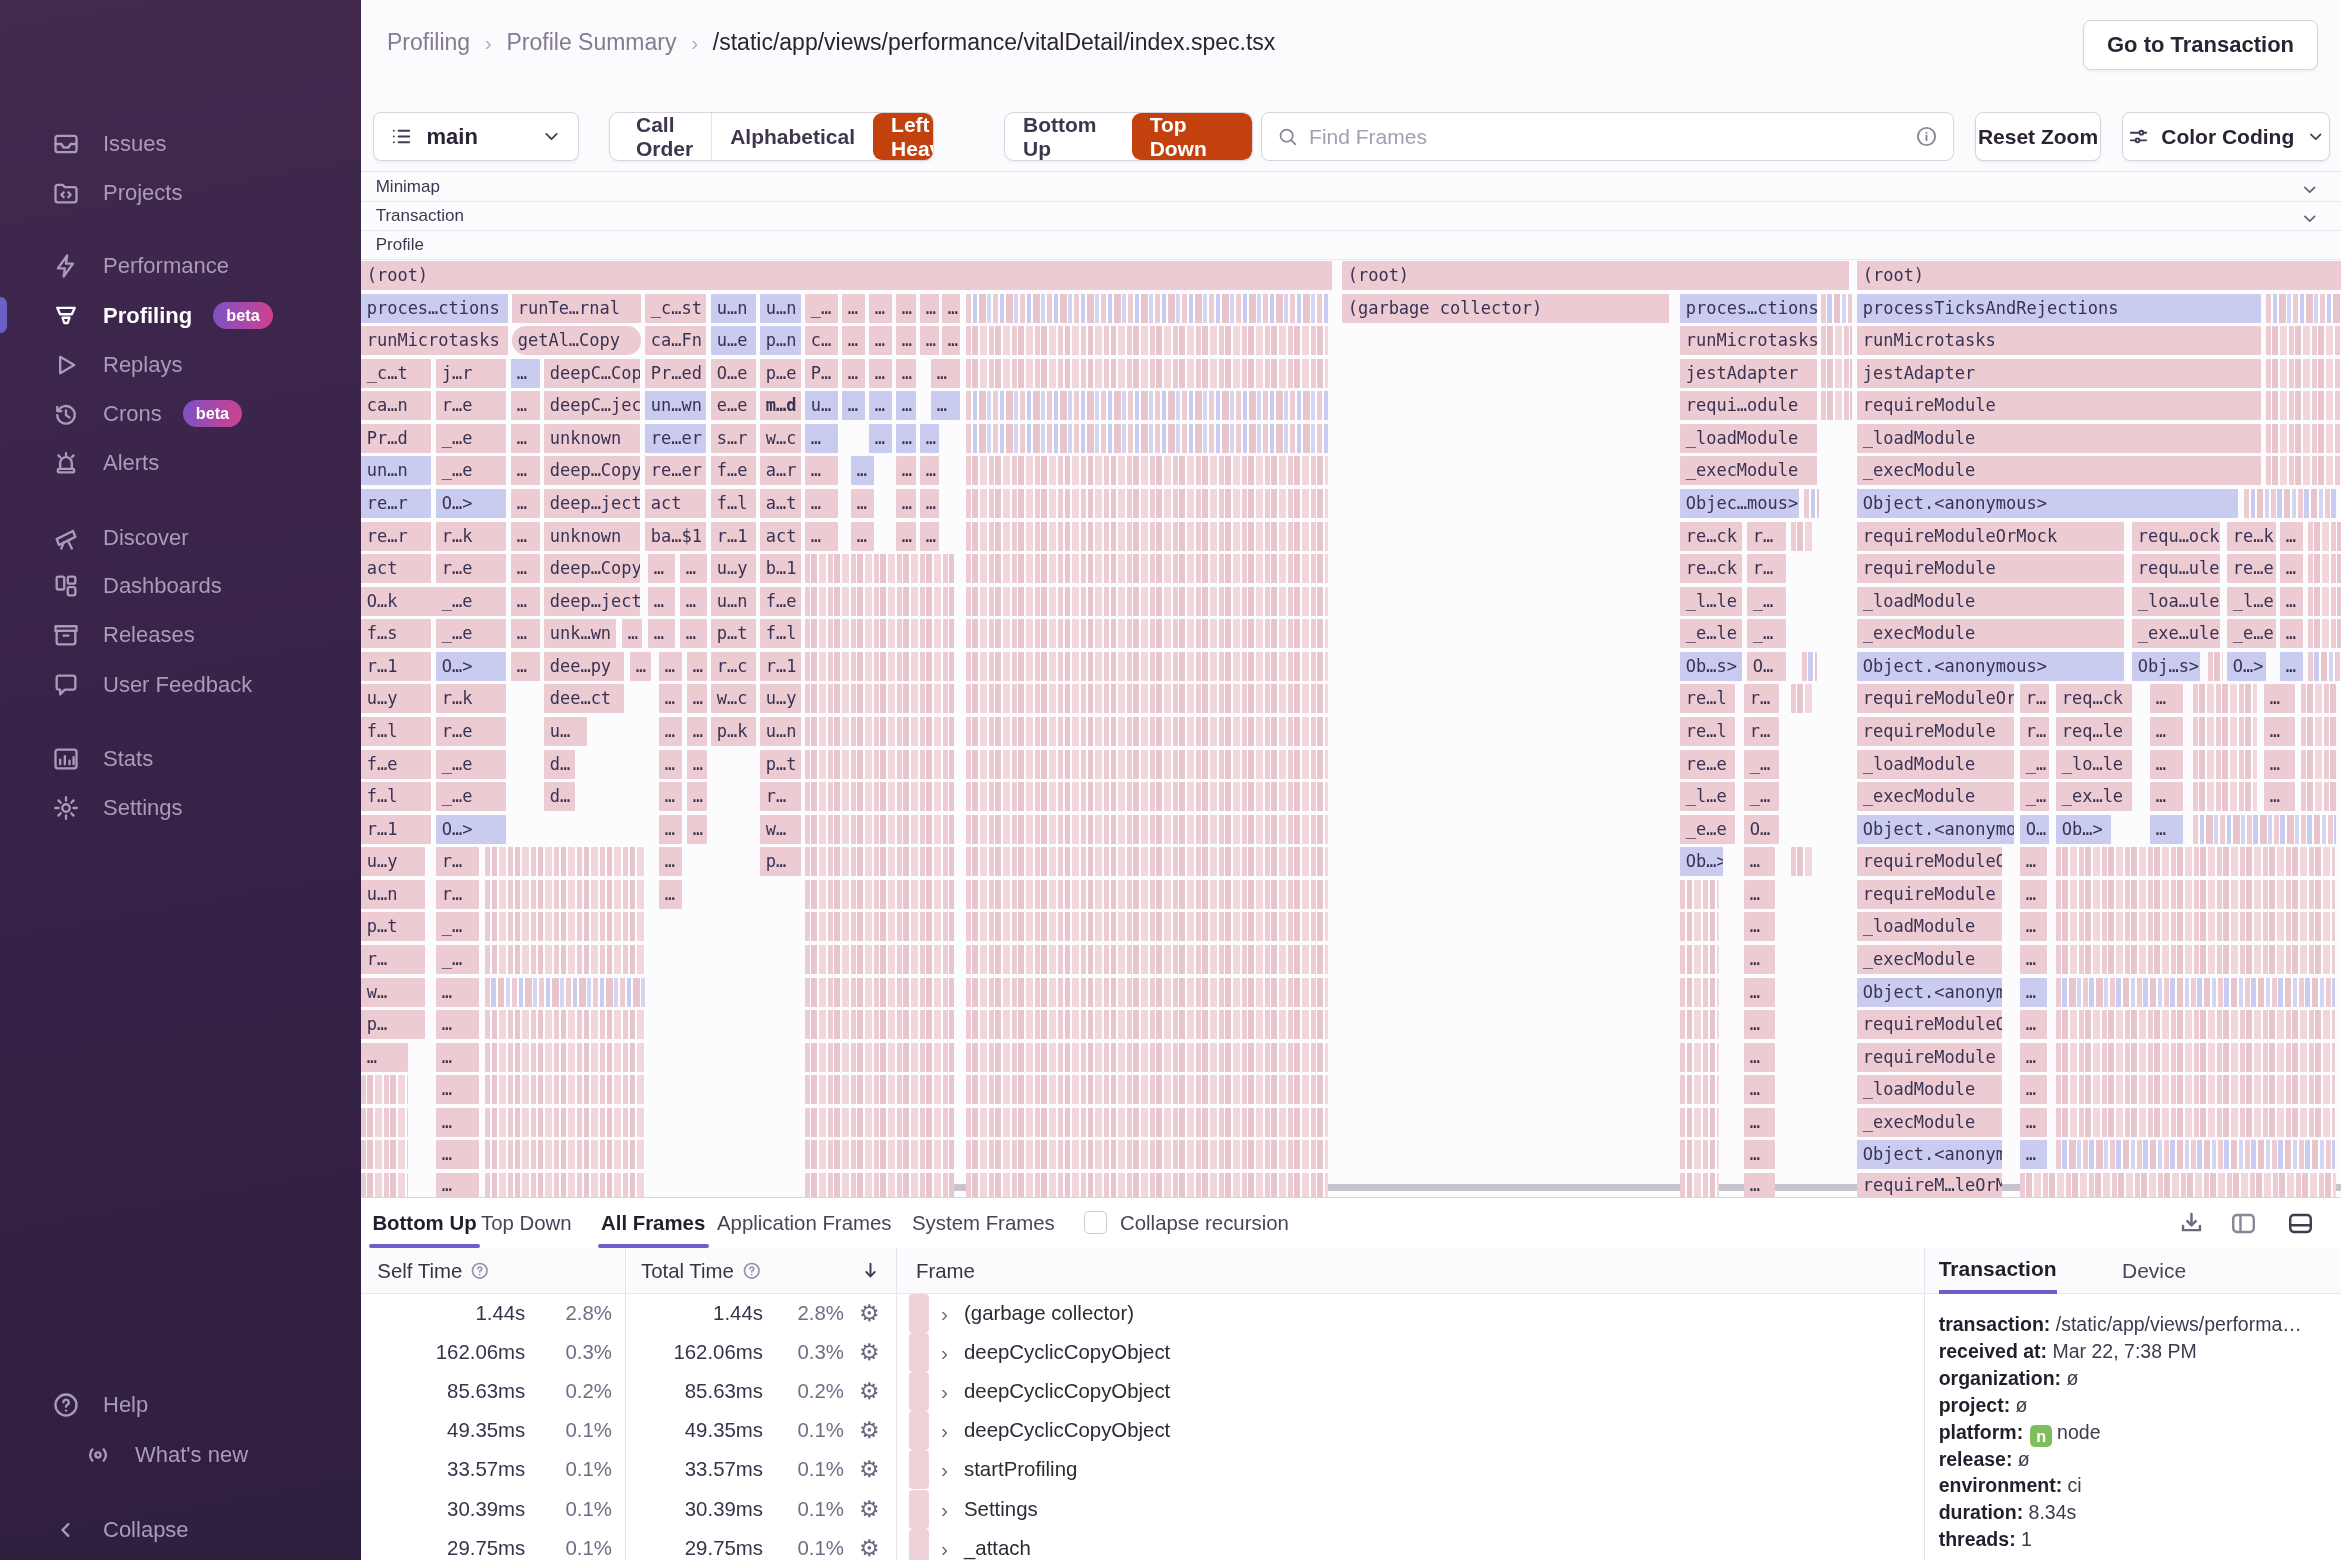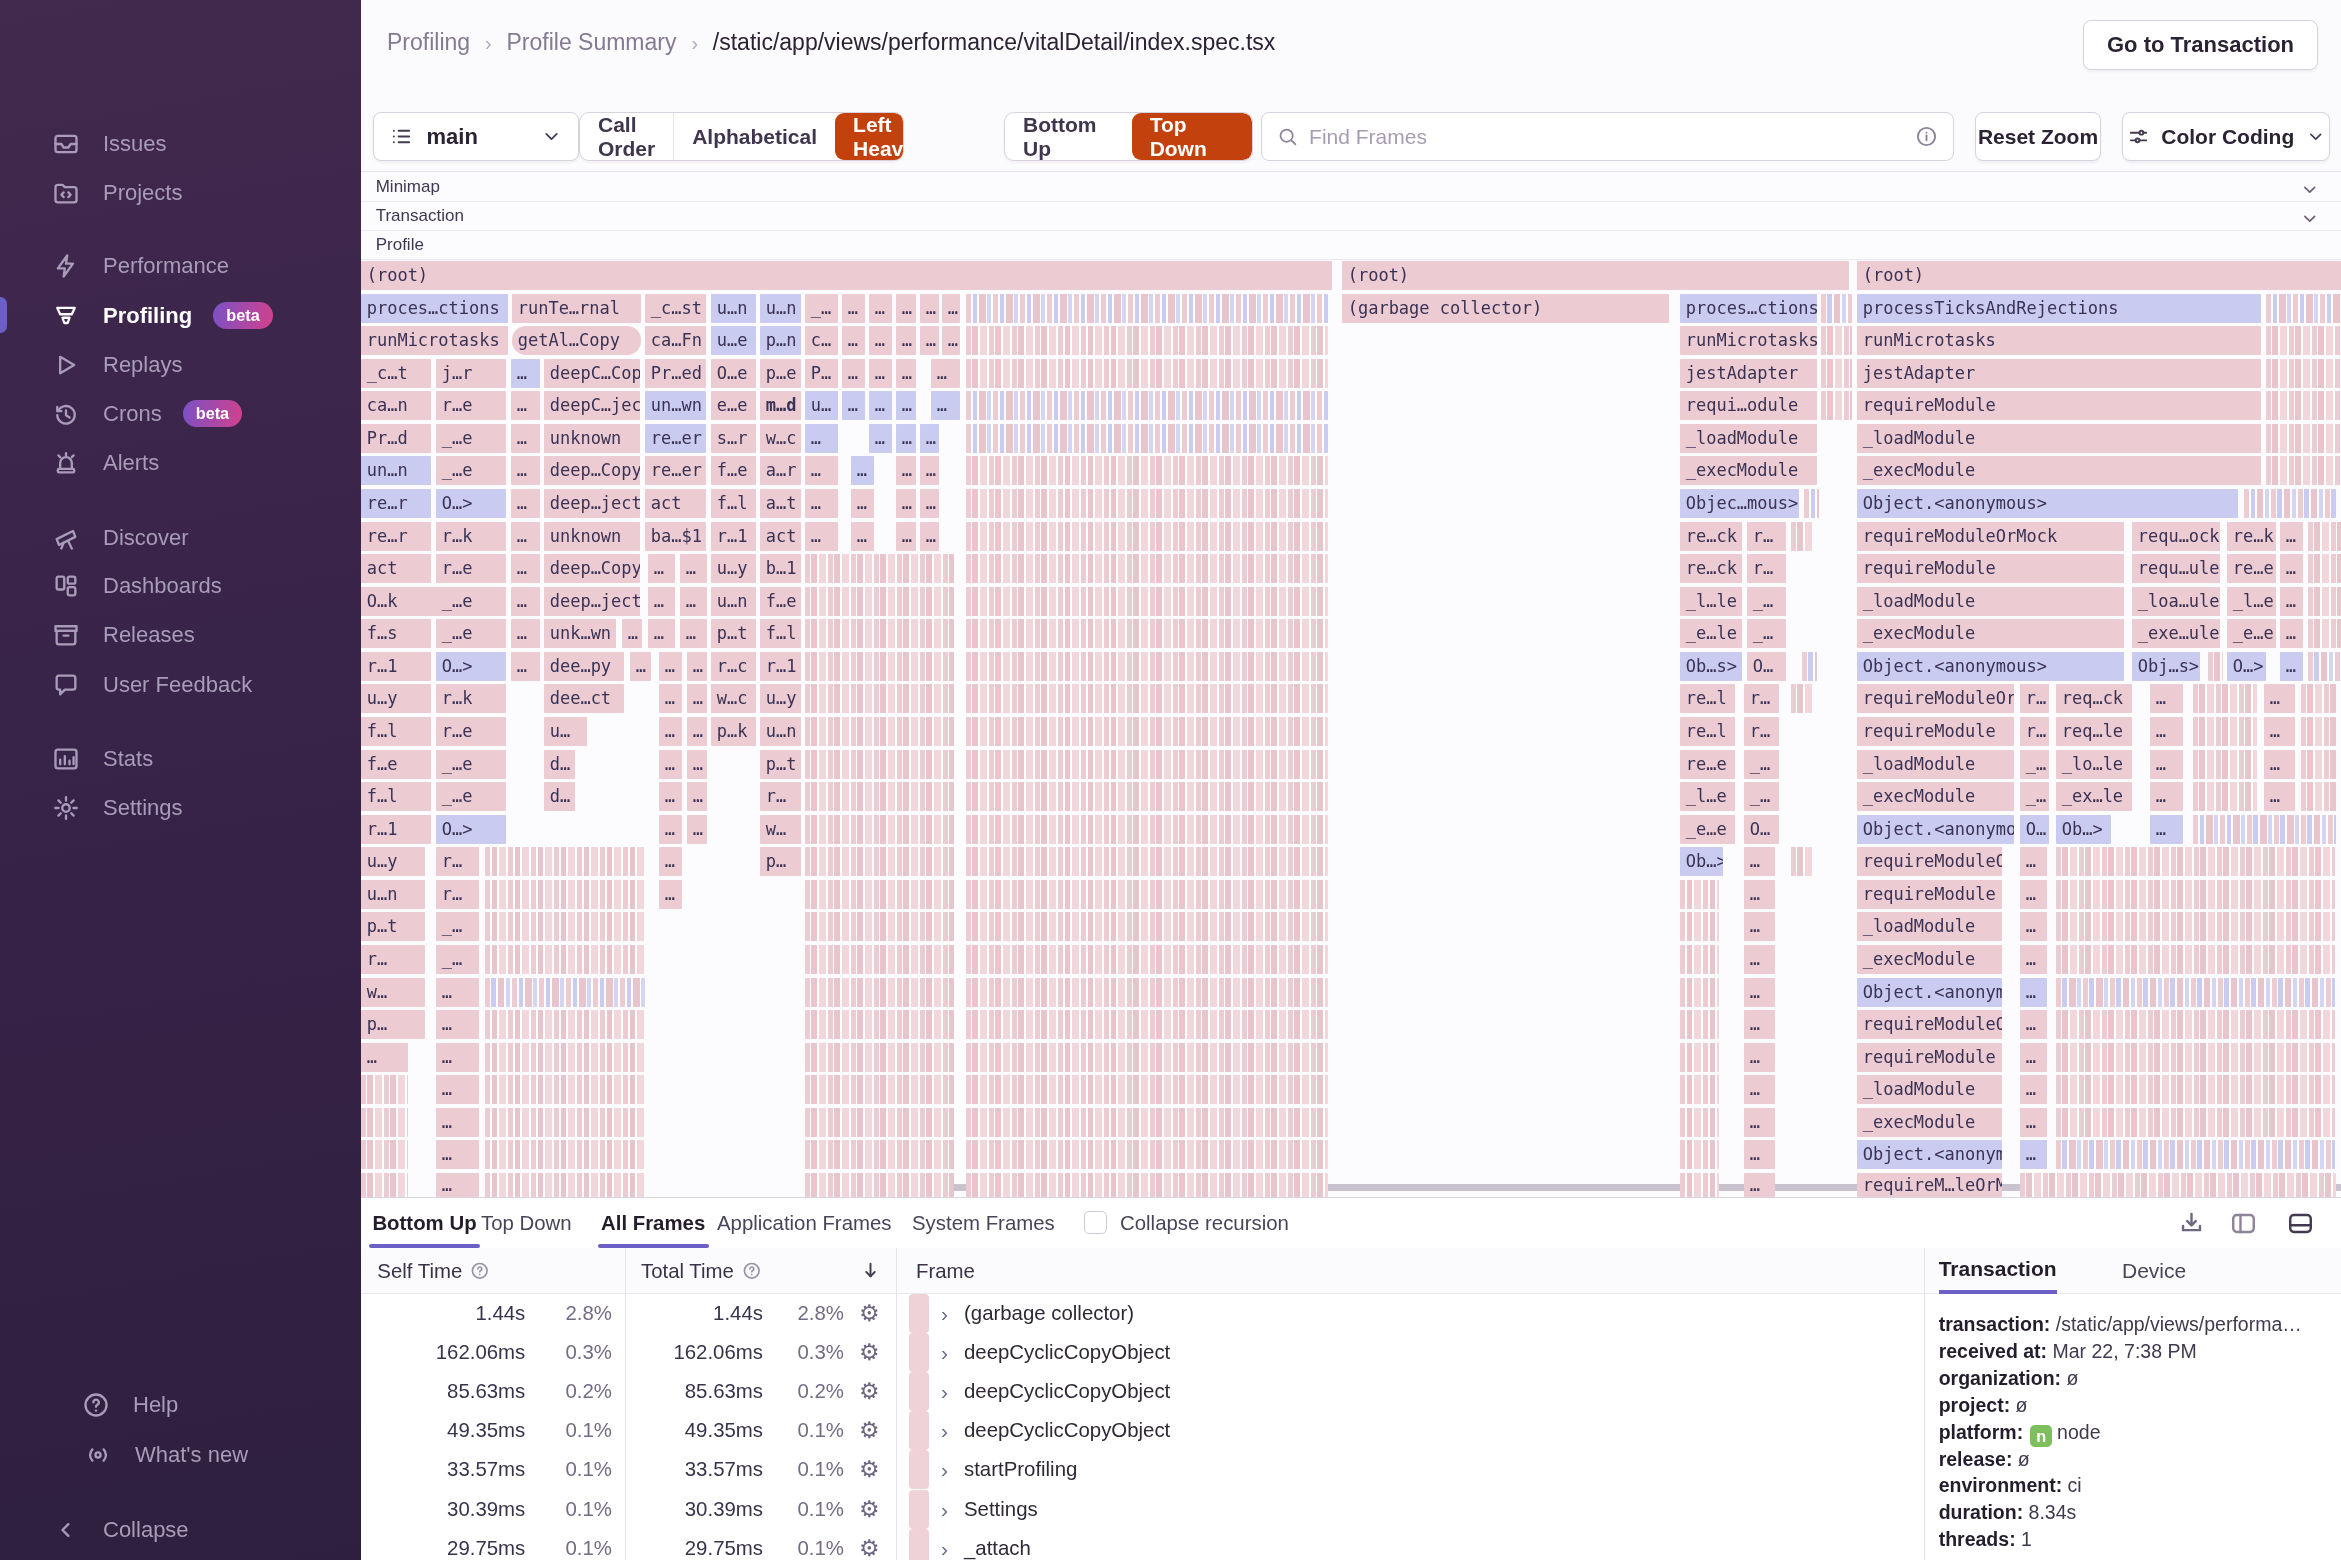--- a/index.html
+++ b/index.html
@@ -218,21 +218,21 @@
           <span class="nicon">
             <svg class="icon" viewBox="0 0 24 24">
               <circle cx="12" cy="12" r="3.2"></circle>
               <path d="M12 2.8v2.8M12 18.4v2.8M2.8 12h2.8M18.4 12h2.8M5.5 5.5l2 2M16.5 16.5l2 2M18.5 5.5l-2 2M7.5 16.5l-2 2"></path>
             </svg>
           </span>
           <span>Settings</span>
         </div>
       </div>
     <div id="nav-footer">
-        <div class="nav-item" style="top: 1380px; margin-left: 30px;">
+        <div class="nav-item" style="top: 1380px;">
           <span class="nicon">
             <svg class="icon" viewBox="0 0 24 24">
               <circle cx="12" cy="12" r="9"></circle>
               <path d="M9.8 9.7a2.3 2.3 0 1 1 3.3 2.1c-.8.4-1.1.9-1.1 1.7"></path>
               <path d="M12 16.8h.01"></path>
             </svg>
           </span>
           <span>Help</span>
         </div>
         <div class="nav-item" style="top: 1430px; padding-left: 32px;">
@@ -269,21 +269,21 @@
     <div class="btn thread-select">
       <svg class="icon" width="23" height="23" viewBox="0 0 24 24" stroke="#433a52">
           <path d="M9 6h11M9 12h11M9 18h11"></path>
           <path d="M4 6h.01M4 12h.01M4 18h.01"></path>
         </svg>
       <span>main</span>
       <svg class="icon chev" width="21" height="21" viewBox="0 0 24 24" stroke="#433a52">
           <path d="M6 9l6 6 6-6"></path>
         </svg>
     </div>
-    <div class="seg" style="left:218px; width:325px;" id="seg-sorting">
+    <div class="seg" style="left:248px; width:325px;padding-left:8px;" id="seg-sorting">
         <div class="seg-item" style="flex: 1 1 auto; padding: 0px 18px;">Call Order</div>
         <div class="seg-item" style="flex: 1 1 auto; padding: 0px 18px;">Alphabetical</div>
         <div class="seg-item on" style="flex: 1 1 auto; padding: 0px 18px;">Left Heavy</div>
       </div>
     <div class="seg" style="left:643px; width:249px;" id="seg-direction">
         <div class="seg-item" style="flex: 1 1 auto; padding: 0px 18px;">Bottom Up</div>
         <div class="seg-item on" style="flex: 1 1 auto; padding: 0px 18px;">Top Down</div>
       </div>
     <div class="search-box">
       <svg class="icon" width="21" height="21" viewBox="0 0 24 24" stroke="#8d8499">

